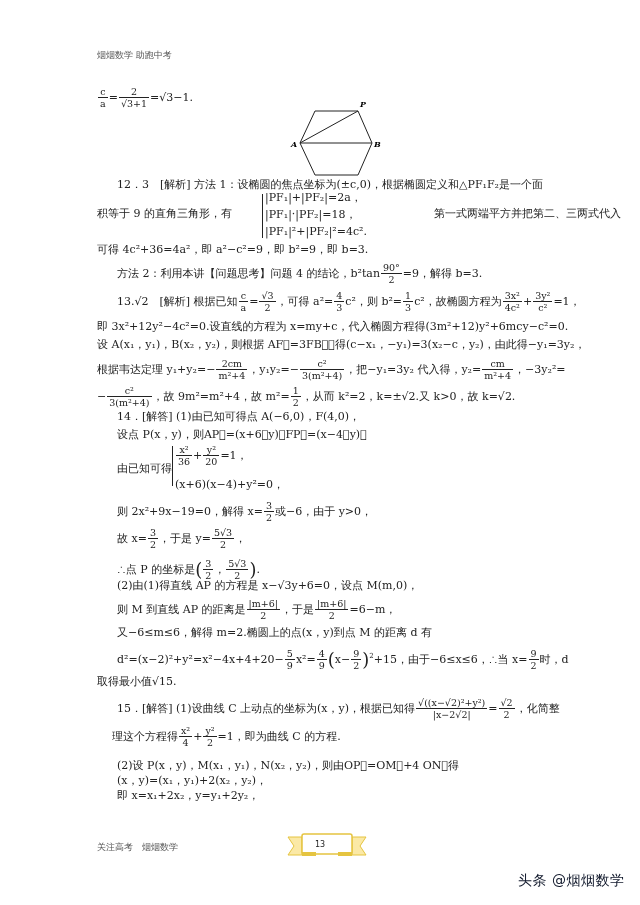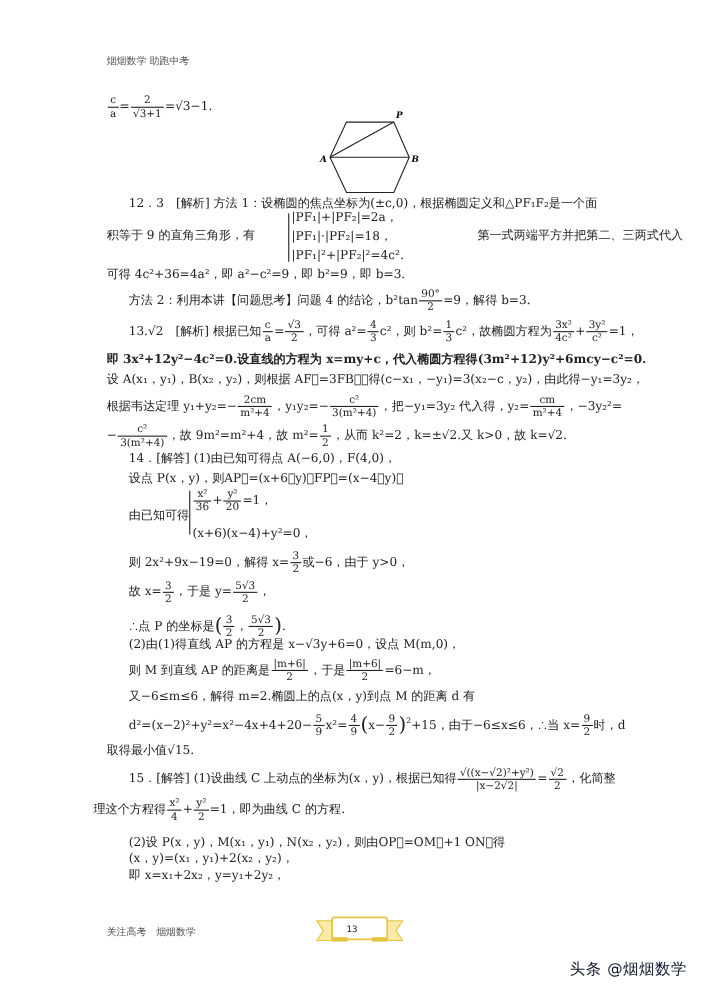--- a/index.html
+++ b/index.html
@@ -44,21 +44,21 @@
 <div class="sys" style="left:265px;top:225px;">|PF₁|²+|PF₂|²=4c².</div>
 <div class="ln" style="left:418px;top:207px;margin-left:16px;">第一式两端平方并把第二、三两式代入</div>
 <div class="ln" style="left:97px;top:243px;">可得 4c²+36=4a²，即 a²−c²=9，即 b²=9，即 b=3.</div>
 <div class="ln" style="left:117px;top:262px;">
   <span>方法 2：利用本讲【问题思考】问题 4 的结论，b²tan</span><span class="fr"><span class="n">90°</span><span class="d">2</span></span><span>=9，解得 b=3.</span>
 </div>
 
 <div class="ln" style="left:117px;top:290px;">
   <span>13.√2　[解析] 根据已知</span><span class="fr"><span class="n">c</span><span class="d">a</span></span><span>=</span><span class="fr"><span class="n">√3</span><span class="d">2</span></span><span>，可得 a²=</span><span class="fr"><span class="n">4</span><span class="d">3</span></span><span>c²，则 b²=</span><span class="fr"><span class="n">1</span><span class="d">3</span></span><span>c²，故椭圆方程为</span><span class="fr"><span class="n">3x²</span><span class="d">4c²</span></span><span>+</span><span class="fr"><span class="n">3y²</span><span class="d">c²</span></span><span>=1，</span>
 </div>
-<div class="ln" style="left:97px;top:320px;font-weight:bold;">即 3x²+12y²−4c²=0.设直线的方程为 x=my+c，代入椭圆方程得(3m²+12)y²+6mcy−c²=0.</div>
+<div class="ln" style="left:97px;top:320px;">即 3x²+12y²−4c²=0.设直线的方程为 x=my+c，代入椭圆方程得(3m²+12)y²+6mcy−c²=0.</div>
 <div class="ln" style="left:97px;top:338px;">设 A(x₁，y₁)，B(x₂，y₂)，则根据 AF⃗=3FB⃗，得(c−x₁，−y₁)=3(x₂−c，y₂)，由此得−y₁=3y₂，</div>
 <div class="ln" style="left:97px;top:358px;">
   <span>根据韦达定理 y₁+y₂=−</span><span class="fr"><span class="n">2cm</span><span class="d">m²+4</span></span><span>，y₁y₂=−</span><span class="fr"><span class="n">c²</span><span class="d">3(m²+4)</span></span><span>，把−y₁=3y₂ 代入得，y₂=</span><span class="fr"><span class="n">cm</span><span class="d">m²+4</span></span><span>，−3y₂²=</span>
 </div>
 <div class="ln" style="left:97px;top:385px;">
   <span>−</span><span class="fr"><span class="n">c²</span><span class="d">3(m²+4)</span></span><span>，故 9m²=m²+4，故 m²=</span><span class="fr"><span class="n">1</span><span class="d">2</span></span><span>，从而 k²=2，k=±√2.又 k&gt;0，故 k=√2.</span>
 </div>
 
 <div class="ln" style="left:117px;top:410px;">14．[解答] (1)由已知可得点 A(−6,0)，F(4,0)，</div>
 <div class="ln" style="left:117px;top:428px;">设点 P(x，y)，则AP⃗=(x+6，y)，FP⃗=(x−4，y)，</div>
@@ -83,24 +83,24 @@
 </div>
 <div class="ln" style="left:117px;top:626px;">又−6≤m≤6，解得 m=2.椭圆上的点(x，y)到点 M 的距离 d 有</div>
 <div class="ln" style="left:117px;top:648px;">
   <span>d²=(x−2)²+y²=x²−4x+4+20−</span><span class="fr"><span class="n">5</span><span class="d">9</span></span><span>x²=</span><span class="fr"><span class="n">4</span><span class="d">9</span></span><span style="font-size:18px;vertical-align:middle;">(</span><span>x−</span><span class="fr"><span class="n">9</span><span class="d">2</span></span><span style="font-size:18px;vertical-align:middle;">)</span><sup style="font-size:7px;">2</sup><span>+15，由于−6≤x≤6，∴当 x=</span><span class="fr"><span class="n">9</span><span class="d">2</span></span><span>时，d</span>
 </div>
 <div class="ln" style="left:97px;top:675px;">取得最小值√15.</div>
 
 <div class="ln" style="left:117px;top:697px;">
   <span>15．[解答] (1)设曲线 C 上动点的坐标为(x，y)，根据已知得</span><span class="fr"><span class="n">√((x−√2)²+y²)</span><span class="d">|x−2√2|</span></span><span>=</span><span class="fr"><span class="n">√2</span><span class="d">2</span></span><span>，化简整</span>
 </div>
-<div class="ln" style="left:85px;top:725px;">
+<div class="ln" style="left:112px;top:725px;">
   <span>理这个方程得</span><span class="fr"><span class="n">x²</span><span class="d">4</span></span><span>+</span><span class="fr"><span class="n">y²</span><span class="d">2</span></span><span>=1，即为曲线 C 的方程.</span>
 </div>
-<div class="ln" style="left:117px;top:759px;">(2)设 P(x，y)，M(x₁，y₁)，N(x₂，y₂)，则由OP⃗=OM⃗+1 ON⃗得</div>
+<div class="ln" style="left:117px;top:759px;">(2)设 P(x，y)，M(x₁，y₁)，N(x₂，y₂)，则由OP⃗=OM⃗+4 ON⃗得</div>
 <div class="ln" style="left:117px;top:774px;">(x，y)=(x₁，y₁)+2(x₂，y₂)，</div>
 <div class="ln" style="left:117px;top:789px;">即 x=x₁+2x₂，y=y₁+2y₂，</div>
 
 <div class="footer-l">关注高考　烟烟数学</div>
 <svg class="ribbon" viewBox="0 0 78 26">
   <polygon points="0,4 14,4 14,22 0,22 6,13" fill="#fbe9a6" stroke="#e5c440" stroke-width="1"></polygon>
   <polygon points="78,4 64,4 64,22 78,22 72,13" fill="#fbe9a6" stroke="#e5c440" stroke-width="1"></polygon>
   <rect x="14" y="1" width="50" height="20" rx="2" fill="#fff" stroke="#e5c440" stroke-width="1.5"></rect>
   <rect x="14" y="19" width="14" height="4" fill="#e5c440"></rect>
   <rect x="50" y="19" width="14" height="4" fill="#e5c440"></rect>

